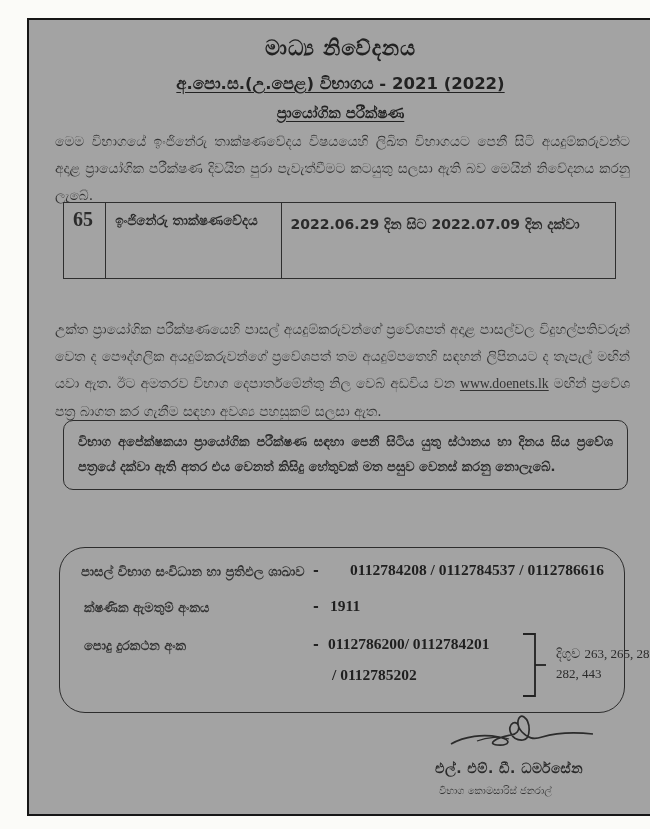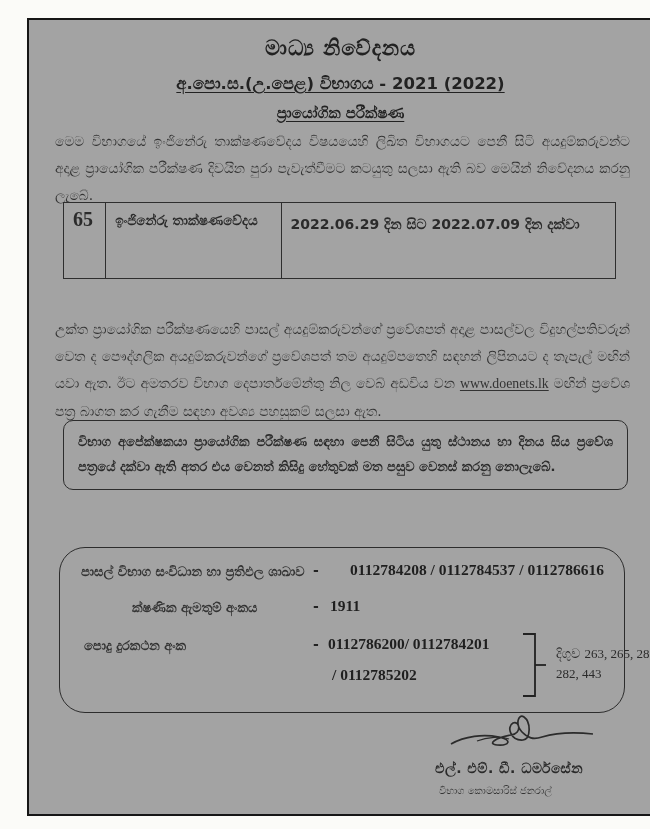--- a/index.html
+++ b/index.html
@@ -63,21 +63,21 @@
   }
 
   .phone-box {
     position:absolute; left:30px; right:27px; top:527px; height:166px;
     border:1.7px solid #2d2d2d; border-radius:26px;
   }
   .contact-label { position:absolute; font-size:13px; font-weight:bold; color:#333; white-space:nowrap; }
   .contact-dash  { position:absolute; font-size:14px; font-weight:bold; color:#222; }
   .contact-value { position:absolute; font-family:"Liberation Serif", serif; font-size:15.5px; font-weight:bold; color:#1f1f1f; white-space:nowrap; }
   .lbl-1 { left:21px; top:16px; }
-  .lbl-2 { left:24px; top:52px;margin-left:48px; }
+  .lbl-2 { left:24px; top:52px; }
   .lbl-3 { left:24px; top:90px; }
   .dash-1 { left:253px; top:14px; }
   .dash-2 { left:253px; top:50px; }
   .dash-3 { left:253px; top:88px; }
   .val-1 { left:270px; top:13px;margin-left:20px; }
   .val-2 { left:270px; top:49px; }
   .val-3a { left:268px; top:87px; }
   .val-3b { left:272px; top:118px; }
   .bracket-icon { position:absolute; left:459px; top:84px; }
   .extensions {

